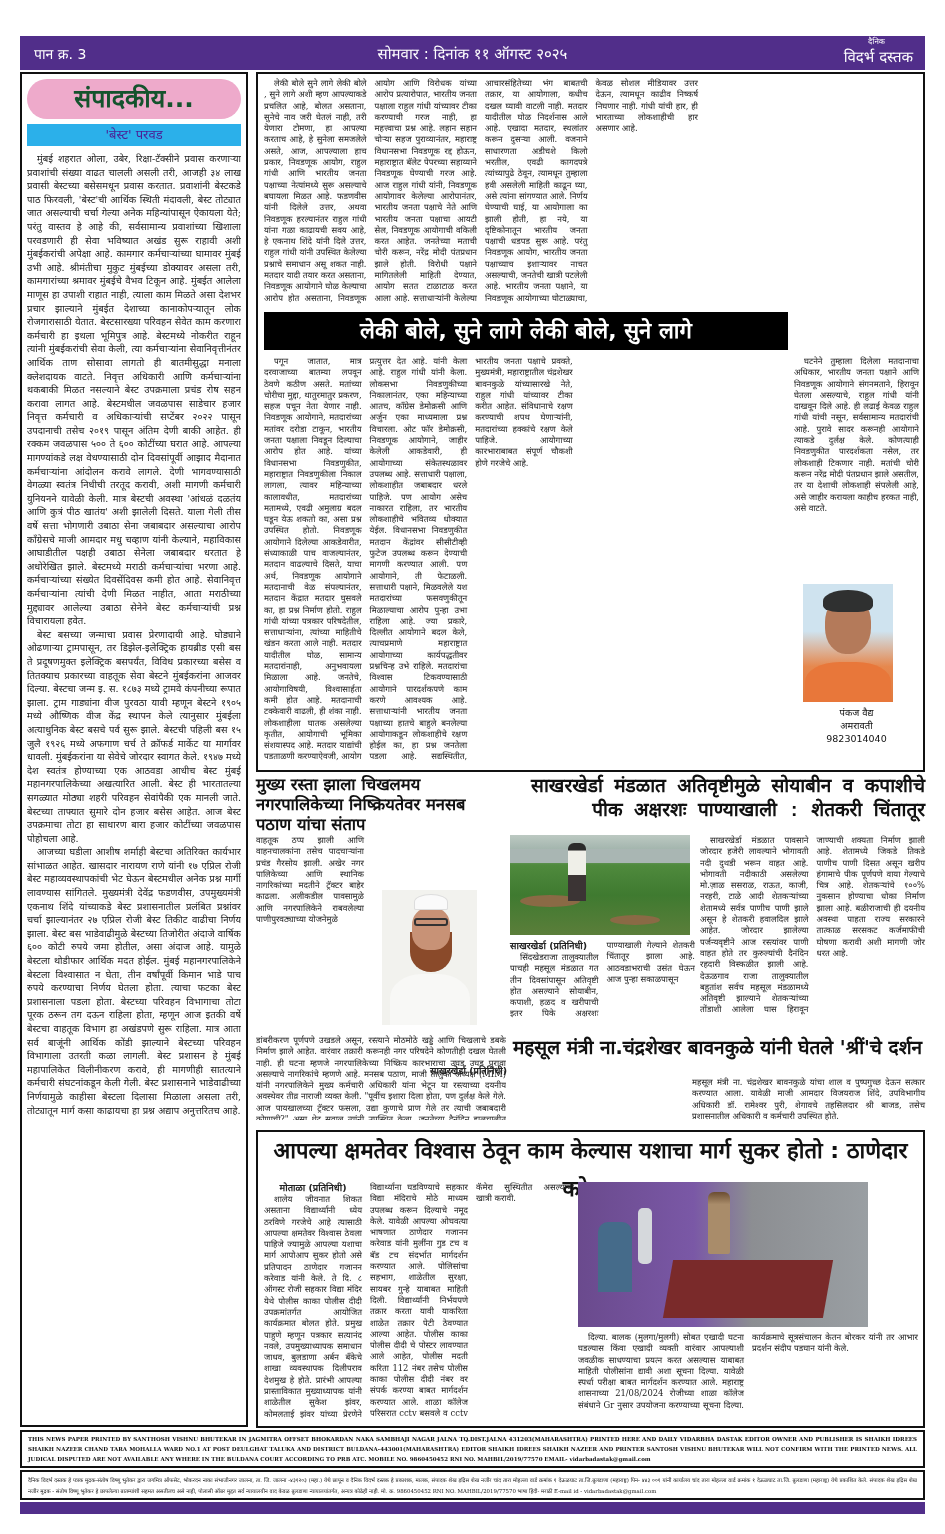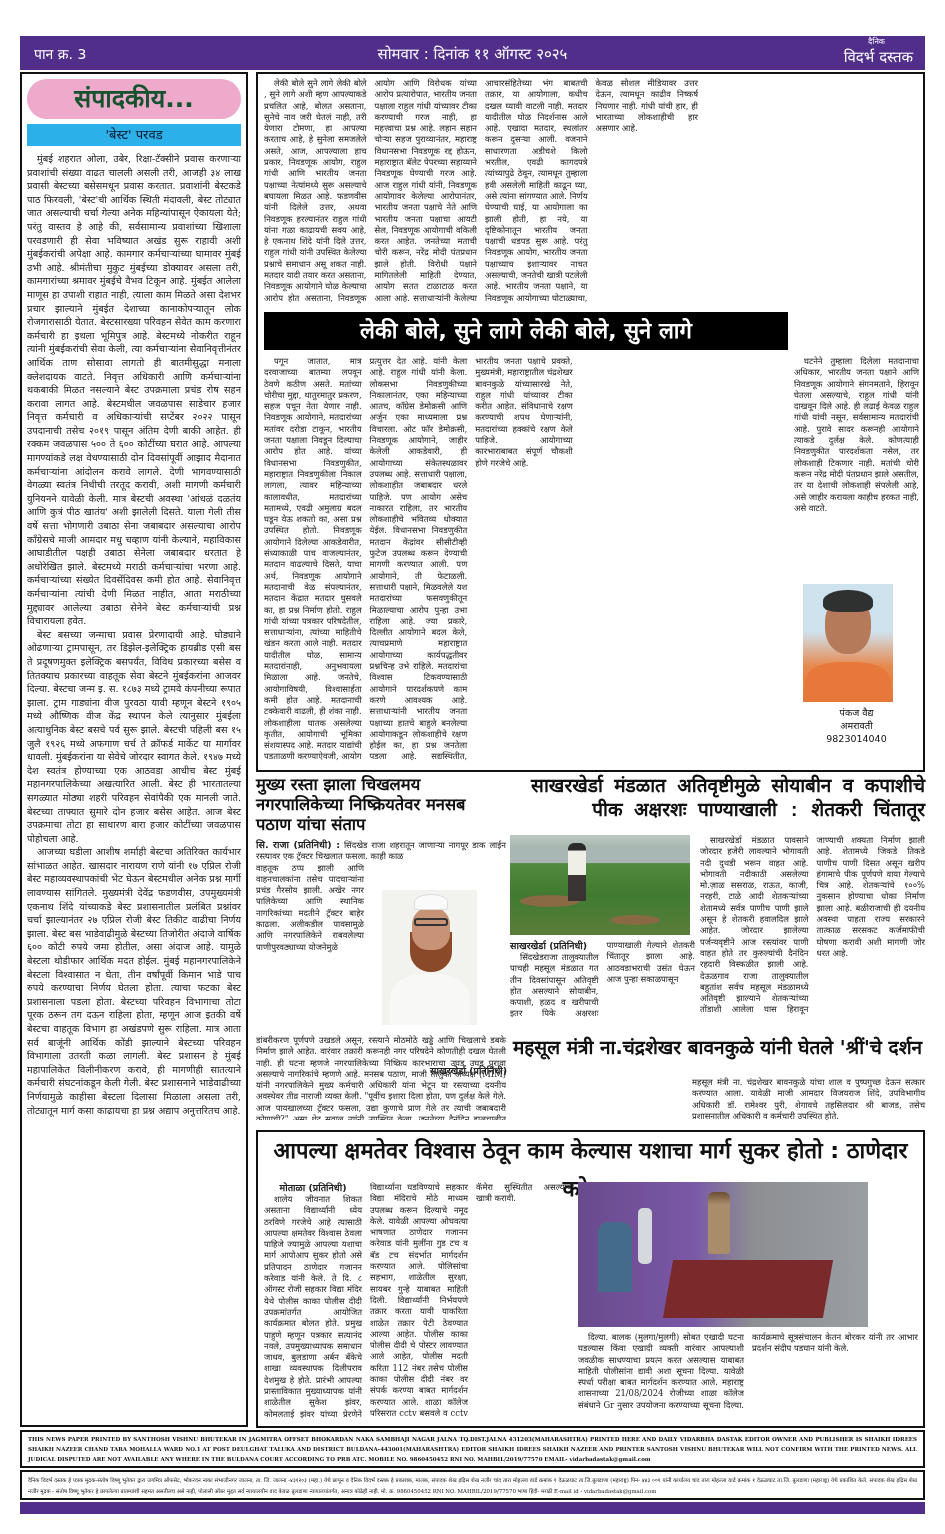--- a/index.html
+++ b/index.html
@@ -14,21 +14,21 @@
   .mast .brand .small { font-size: 8px; display: block; margin-right: 28px; line-height: 10px; }
   .mast .brand .big { font-size: 15px; line-height: 18px; }
 
   .txt { font-size: 8.4px; line-height: 11.3px; text-align: justify; color: #222; font-family: "DejaVu Serif", serif; }
   .txt p { text-indent: 10px; }
   .cols { column-gap: 8px; column-fill: auto; }
 
   
   .editorial { position: absolute; left: 20px; top: 72px; width: 228px; height: 1355px; border: 2px solid #111; padding: 5px; }
   .edit-title { height: 40px; border-radius: 20px; background: #eeaacb; text-align: center; font-size: 25px; line-height: 40px; color: #14532d; font-family: "DejaVu Sans", sans-serif; font-weight: bold; }
-  .edit-sub { margin-top: 5px; height: 22px; background: #2bb0ea; color: #0f172a; text-align: center; font-size: 13px; line-height: 22px; font-family: "DejaVu Sans", sans-serif; }
+  .edit-sub { margin-top: 5px; height: 22px; background: #2bb0ea; color: #4c1d95; text-align: center; font-size: 13px; line-height: 22px; font-family: "DejaVu Sans", sans-serif; }
   .editorial .txt { margin-top: 6px; font-size: 9.6px; line-height: 13.6px; height: 1270px; overflow: hidden; }
 
   
   .opinion { position: absolute; left: 256px; top: 72px; width: 669px; height: 700px; border: 2px solid #111; }
   .op-top { position: absolute; left: 6px; top: 4px; width: 655px; height: 232px; column-count: 6; }
   .op-banner { position: absolute; left: 6px; top: 238px; width: 524px; height: 38px; background: #000; color: #fff; text-align: center; font-size: 22px; line-height: 38px; font-family: "DejaVu Sans", sans-serif; font-weight: bold; }
   .op-bottom { position: absolute; left: 6px; top: 282px; width: 520px; height: 410px; column-count: 5; }
   .op-right { position: absolute; left: 536px; top: 282px; width: 125px; height: 222px; }
   .author-photo { position: absolute; left: 545px; top: 510px; width: 90px; height: 118px; background: linear-gradient(180deg,#cfe3ef 0%,#cfe3ef 40%,#e6884e 70%,#e07a3e 100%); overflow: hidden; }
   .author-photo .head { position: absolute; left: 22px; top: 12px; width: 46px; height: 58px; border-radius: 45%; background: #b47a5a; }
@@ -124,24 +124,20 @@
     </div>
     <div class="author-meta">
       <div>पंकज वैद्य</div>
       <div>अमरावती</div>
       <div>9823014040</div>
     </div>
   </div>
 
   <div class="road">
     <h2>मुख्य रस्ता झाला चिखलमय नगरपालिकेच्या निष्क्रियतेवर मनसब पठाण यांचा संताप</h2>
-    <div class="txt lead">
-      <span class="byline">सि. राजा (प्रतिनिधी) :</span>
-      <span>सिंदखेड राजा शहरातून जाणाऱ्या नागपूर डाक लाईन रस्त्यावर एक ट्रॅक्टर चिखलात फसला. काही काळ</span>
-    </div>
     <div class="txt float-txt">वाहतूक ठप्प झाली आणि वाहनचालकांना तसेच पादचाऱ्यांना प्रचंड गैरसोय झाली. अखेर नगर पालिकेच्या आणि स्थानिक नागरिकांच्या मदतीने ट्रॅक्टर बाहेर काढला. अलीकडील पावसामुळे आणि नगरपालिकेने राबवलेल्या पाणीपुरवठ्याच्या योजनेमुळे</div>
     <div class="road-photo">
       <div class="shirt"></div>
       <div class="beard"></div>
       <div class="face"></div>
       <div class="glasses"></div>
       <div class="cap"></div>
     </div>
     <div class="txt" style="position:absolute;left:0;top:260px;width:250px;height:85px;overflow:hidden;">डांबरीकरण पूर्णपणे उखडले असून, रस्त्याने मोठमोठे खड्डे आणि चिखलाचे डबके निर्माण झाले आहेत. वारंवार तक्रारी करूनही नगर परिषदेने कोणतीही दखल घेतली नाही. ही घटना म्हणजे नगरपालिकेच्या निष्क्रिय कारभाराचा उघड उघड पुरावा असल्याचे नागरिकांचे म्हणणे आहे. मनसब पठाण, माजी तालुका अध्यक्ष (MIM) यांनी नगरपालिकेने मुख्य कर्मचारी अधिकारी यांना भेटून या रस्त्याच्या दयनीय अवस्थेवर तीव्र नाराजी व्यक्त केली. "पूर्वीच इशारा दिला होता, पण दुर्लक्ष केले गेले. आज पायखालच्या ट्रॅक्टर फसला, उद्या कुणाचे प्राण गेले तर त्याची जबाबदारी कोणाची?" असा थेट सवाल त्यांनी उपस्थित केला. जनतेच्या दैनंदिन हालचालीत अडथळा निर्माण करणारा हा रस्ता तातडीने दुरुस्त करून जनतेला दिलासा द्यावा, अशी ठाम मागणी त्यांनी केली.</div>
   </div>

